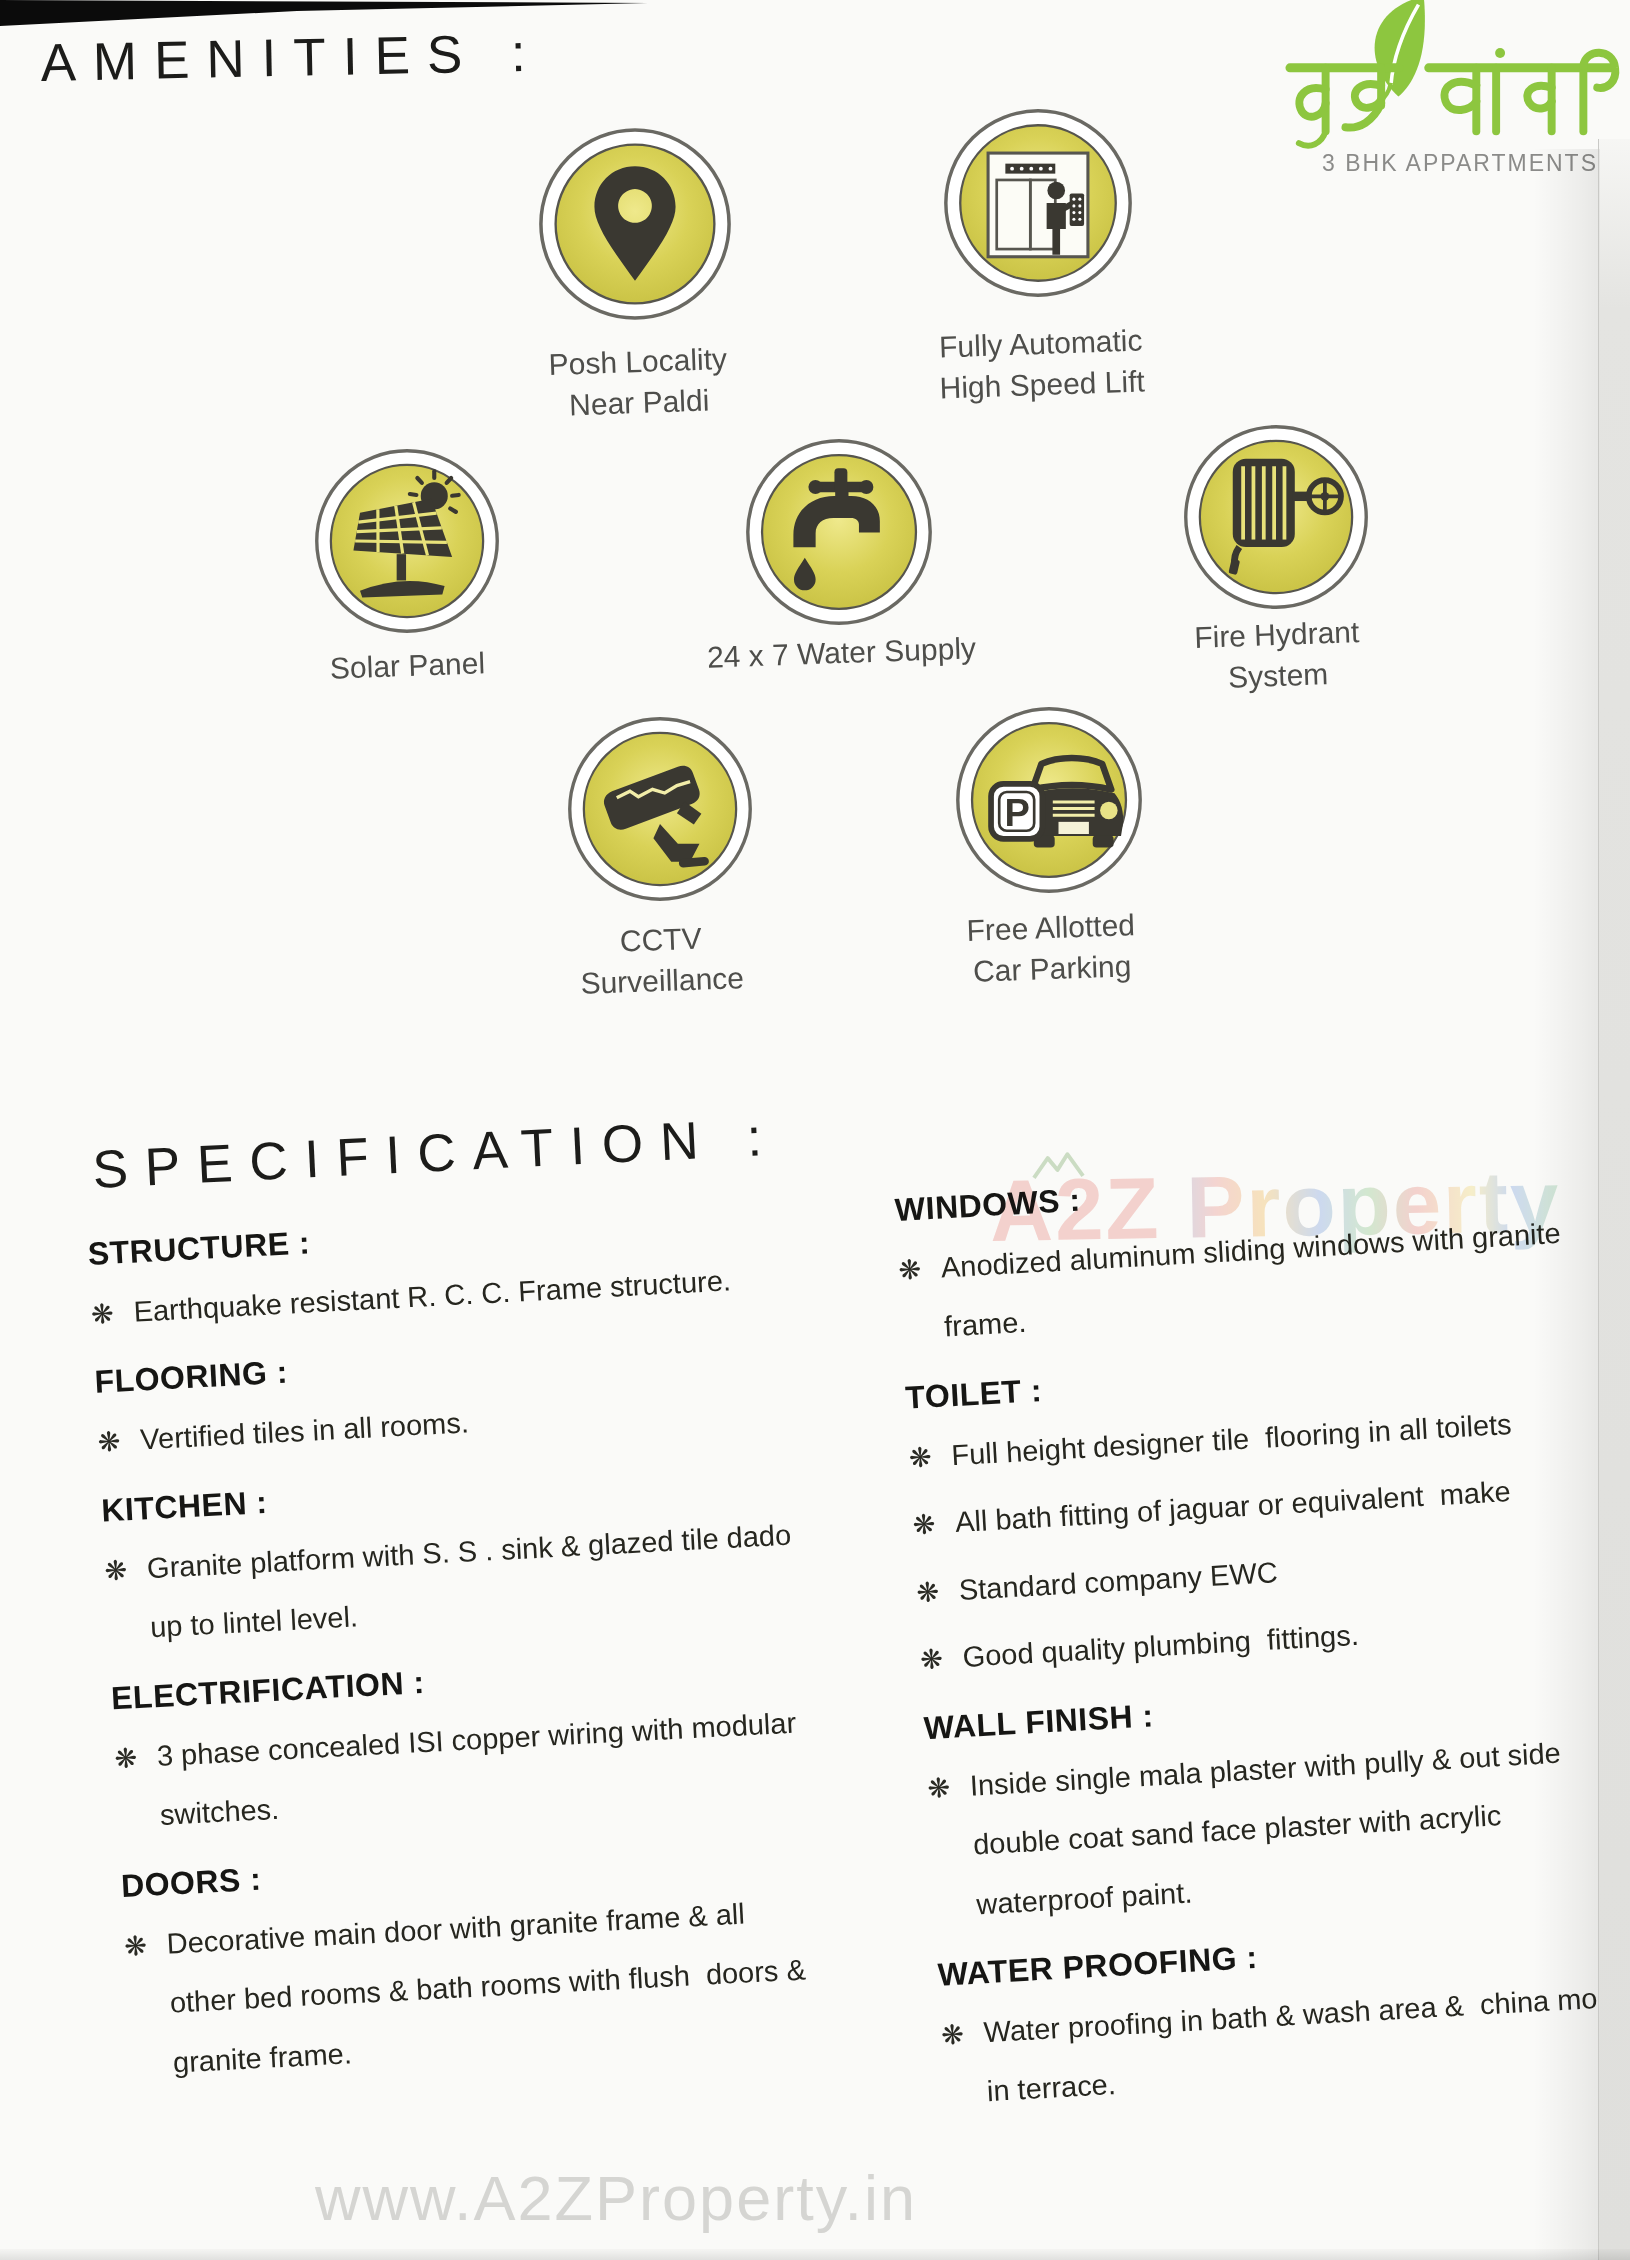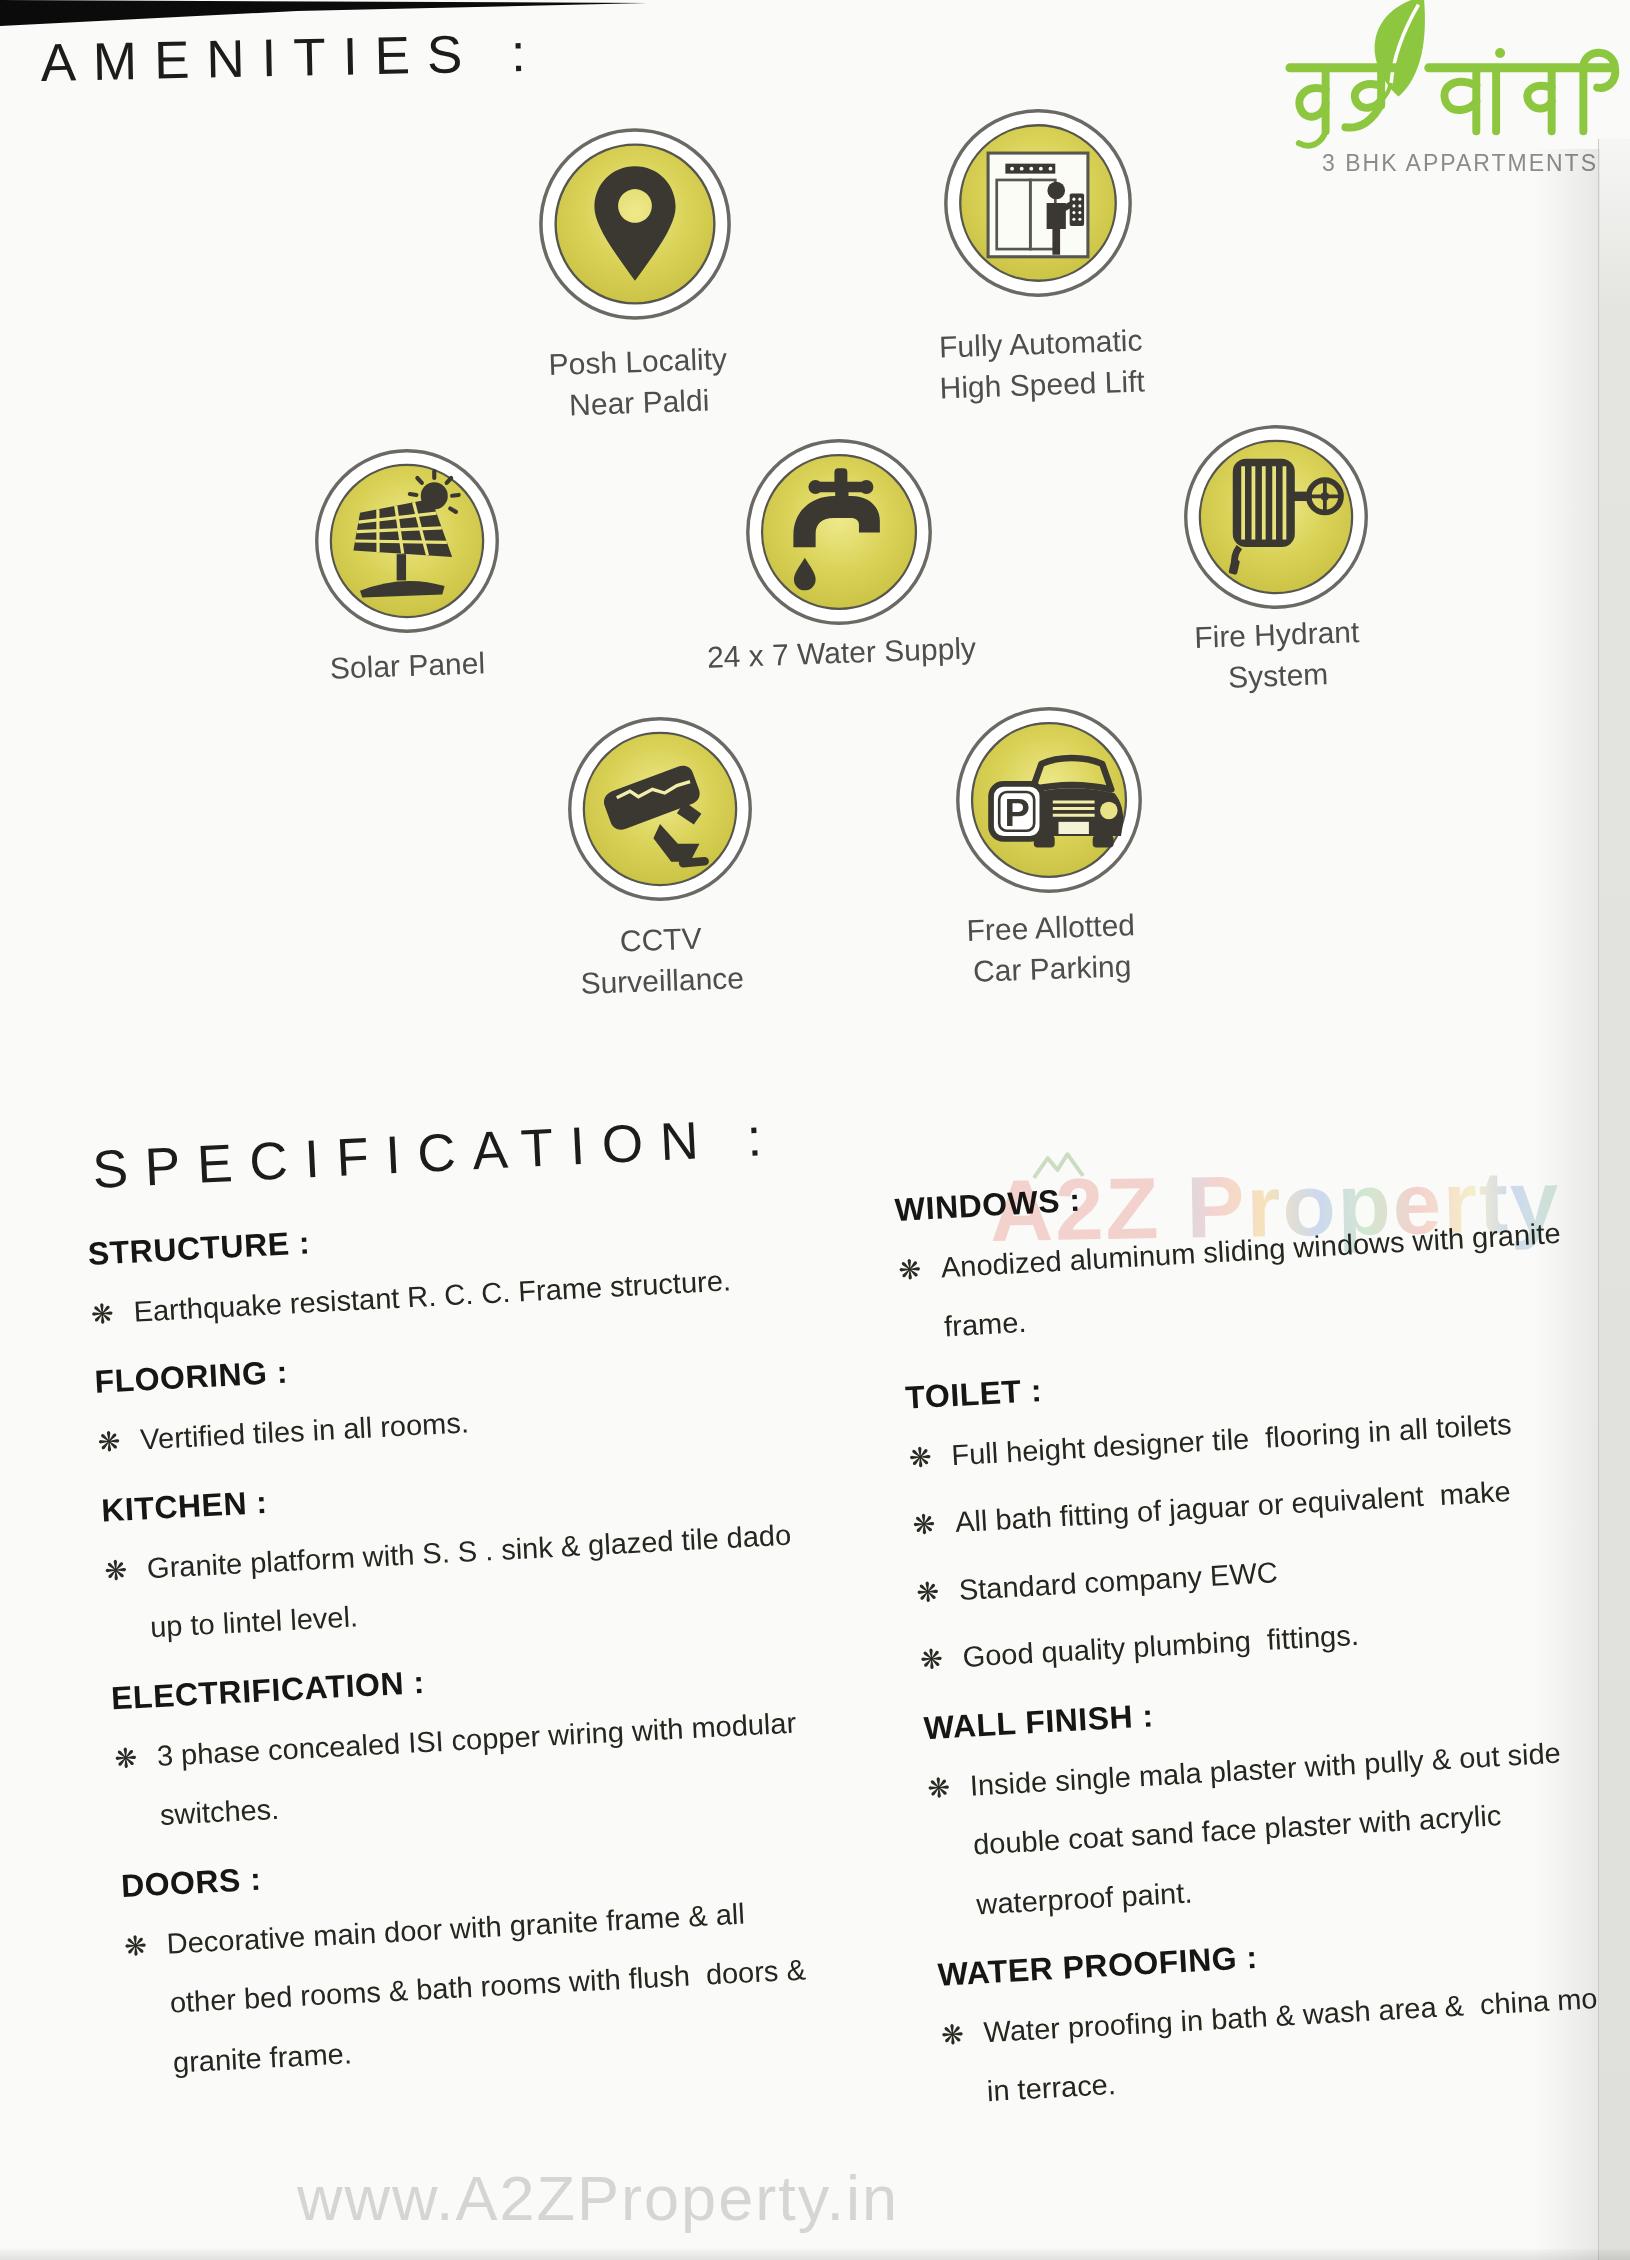--- a/index.html
+++ b/index.html
@@ -47,21 +47,21 @@
   .spec-item .bullet{flex:0 0 auto;font-size:27px;padding-top:3px;color:#2a2a24;}
   .spec-item .itxt{white-space:pre-wrap;}
 
   
   .wm-center{left:990px;top:1156px;font-size:87px;font-weight:bold;letter-spacing:2px;
     opacity:.42;z-index:4;white-space:nowrap;transform:rotate(-1deg);mix-blend-mode:multiply;}
   .wm-a2z{color:#ef9d96;}
   .wm-prop{background:linear-gradient(90deg,#8fb0e8 0%,#f0a49c 14%,#f6c66e 26%,#8fb0e8 40%,#9fd29b 52%,#ef9d96 64%,#f6e28c 78%,#8fb0e8 88%,#9fd2a8 100%);
     -webkit-background-clip:text;background-clip:text;color:transparent;}
   .wm-roof{left:1032px;top:1150px;opacity:.5;z-index:4;}
-  .wm-bottom{left:297px;top:2162px;font-size:63px;letter-spacing:2px;color:#d5d5d2;z-index:5;white-space:nowrap;}
+  .wm-bottom{left:315px;top:2162px;font-size:63px;letter-spacing:2px;color:#d5d5d2;z-index:5;white-space:nowrap;}
 </style>
 </head>
 <body>
 
 <svg width="0" height="0" style="position:absolute" aria-hidden="true">
   <defs>
     <radialGradient id="gy" cx="50%" cy="42%" r="62%">
       <stop offset="0%" stop-color="#efe98c"></stop>
       <stop offset="55%" stop-color="#d9d257"></stop>
       <stop offset="100%" stop-color="#c8c143"></stop>

